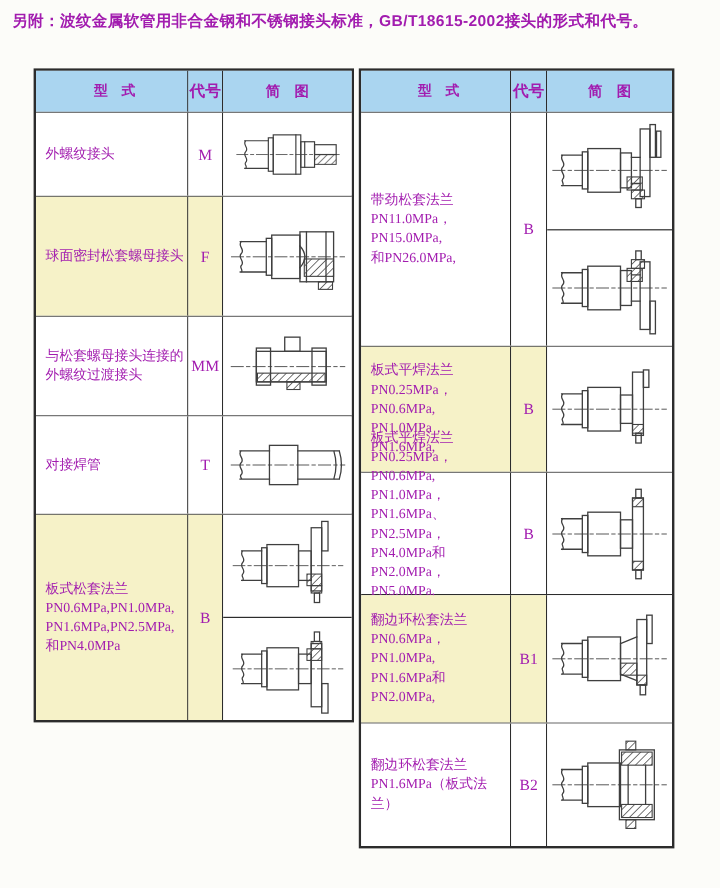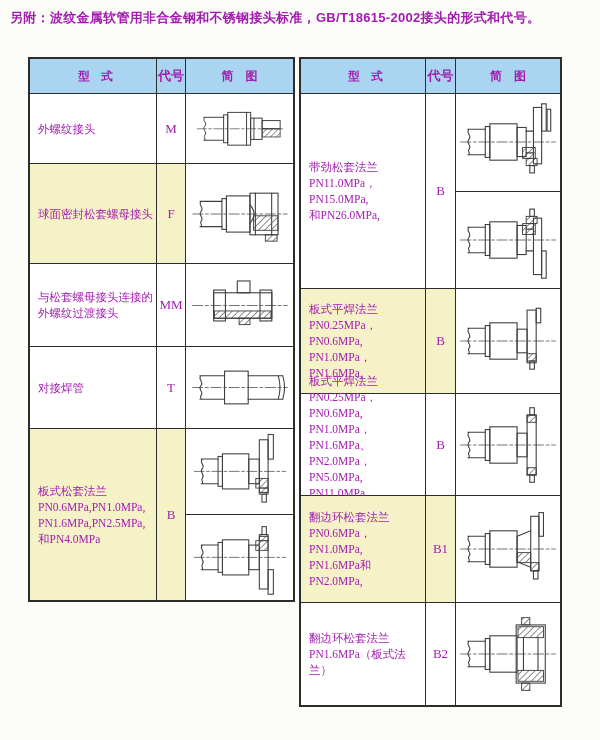--- a/index.html
+++ b/index.html
@@ -258,20 +258,21 @@
                 </g>
               </svg>
             </div>
           </div>
         </div>
         <div class="row" style="height:102px">
           <div class="cell type">
             <div>板式平焊法兰</div>
             <div>PN0.25MPa， PN0.6MPa,</div>
             <div>PN1.0MPa， PN1.6MPa、</div>
+            <div>PN2.5MPa， PN4.0MPa和</div>
             <div>PN2.0MPa， PN5.0MPa,</div>
             <div>PN11.0MPa， PN26.0MPa,</div>
           </div>
           <div class="cell code">B</div>
           <div class="cell diag last">
             <div class="dcell">
               <svg width="100" height="84" viewBox="0 0 110 92">
                 <g fill="none" stroke="#3f3f3f" stroke-width="1.2" stroke-linecap="square">
                   <path d="M11 32 h19 M11 60 h19 M12 32 c-4 4 4 7 0 11 c-4 4 4 7 0 11 c-2 2 2 4 0 6"></path>
                   <rect x="30" y="29" width="5" height="34"></rect>

